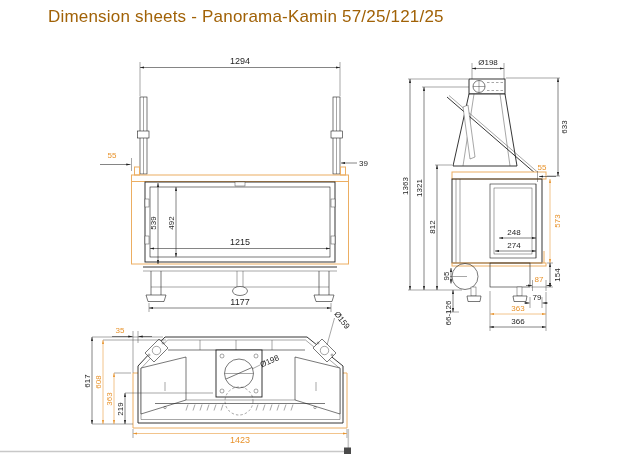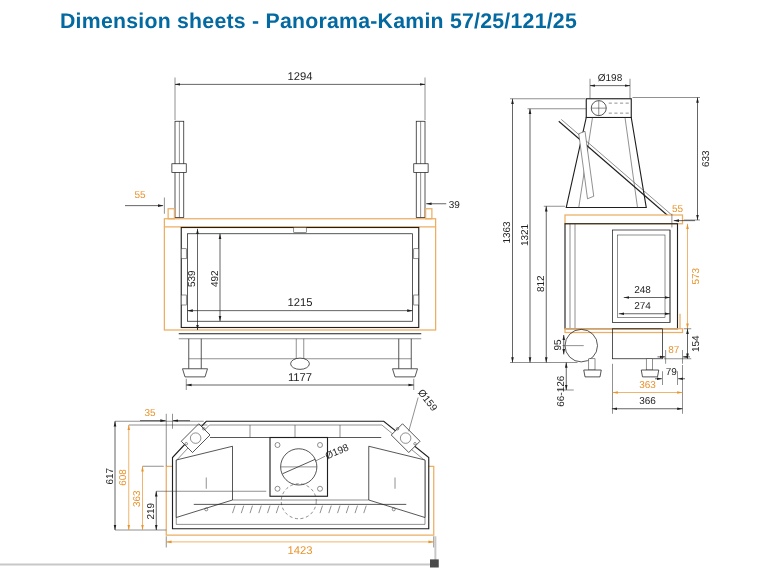--- a/index.html
+++ b/index.html
@@ -1,19 +1,19 @@
 <!DOCTYPE html>
 <html><head>
 <meta charset="utf-8">
 <style>
   html,body{margin:0;padding:0;background:#fff;}
   body{width:624px;height:460px;position:relative;overflow:hidden;
        font-family:"Liberation Sans",sans-serif;}
-  #title{position:absolute;left:48px;top:7px;font-size:17px;font-weight:bold;
-         color:#0369a1;letter-spacing:.2px;white-space:nowrap;}
+  #title{position:absolute;left:48px;top:7px;font-size:17px;font-weight:normal;
+         color:#a16207;letter-spacing:.2px;white-space:nowrap;}
   svg{position:absolute;left:0;top:0;}
   svg text{font-family:"Liberation Sans",sans-serif;font-size:8px;fill:#1f1f1f;}
   svg text.big{font-size:9px;}
   svg text.or{fill:#e8932c;}
   .ln{stroke:#1f1f1f;fill:none;stroke-width:.9;}
   .md{stroke:#1f1f1f;fill:none;stroke-width:.6;}
   .th{stroke:#3a3a3a;fill:none;stroke-width:.45;}
   .dim{stroke:#1f1f1f;fill:none;stroke-width:.55;}
   .dimo{stroke:#e8932c;fill:none;stroke-width:.55;}
   .clad{stroke:#ecae62;fill:none;stroke-width:1;}

